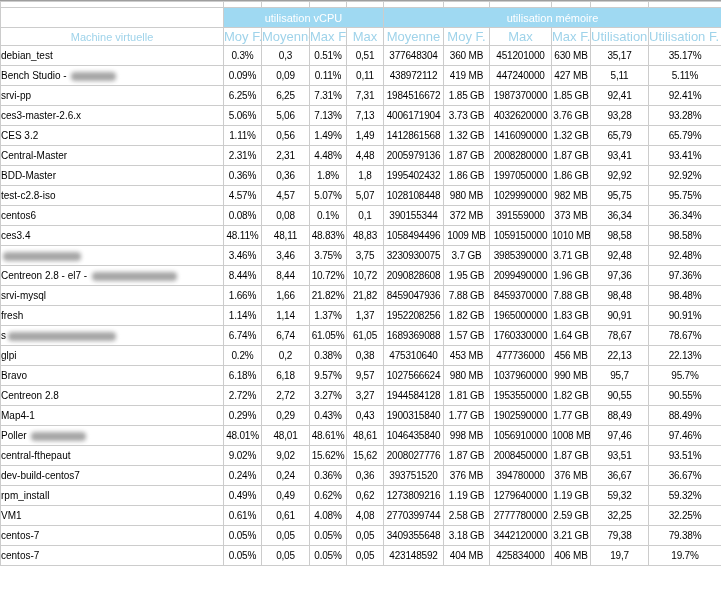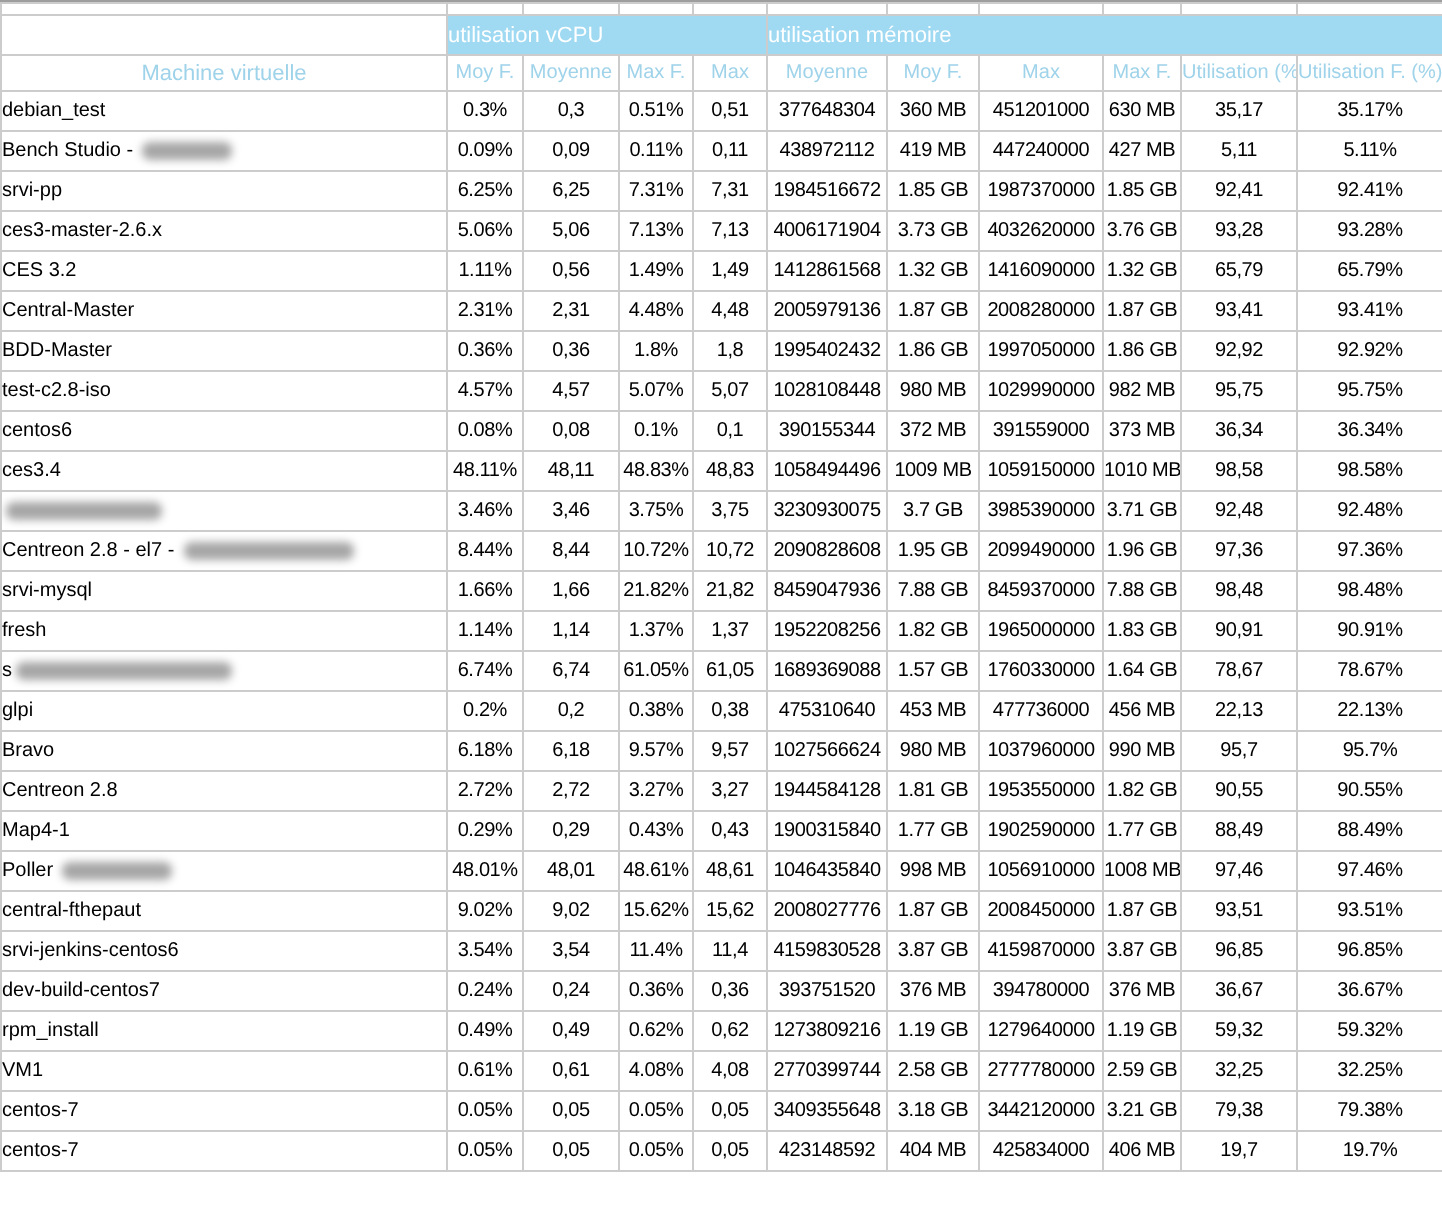--- a/index.html
+++ b/index.html
@@ -22,32 +22,33 @@
     overflow: hidden;
     white-space: nowrap;
   }
   
   tr.top-strip td { height: 5px; border-top: none; background: #ffffff; }
   
   tr.group-row td { height: 19px; }
   td.group-cell {
     background: var(--band, #9fd9f2);
     color: #ffffff;
+    text-align: center;
     font-size: 11px;
     border-color: #ffffff;
     border-bottom-color: #cccccc;
     margin-top: 44px;
   }
   td.group-empty { background: #ffffff; }
   
   tr.colhead-row td {
     height: 17px;
     color: var(--headtext, #9fd3ea);
     text-align: center;
-    font-size: 10px;
+    font-size: 13px;
     background: #ffffff;
   }
   tr.colhead-row td.name-head { font-size: 11px; }
   
   tr.data-row td { height: 19px; background: #ffffff; color: #000000; }
   td.name-cell {
     font-size: 10px;
     text-align: left;
     padding-left: 8px;
   }
@@ -384,33 +385,20 @@
           <td class="num-cell">15.62%</td>
           <td class="num-cell">15,62</td>
           <td class="num-cell">2008027776</td>
           <td class="num-cell">1.87 GB</td>
           <td class="num-cell">2008450000</td>
           <td class="num-cell">1.87 GB</td>
           <td class="num-cell">93,51</td>
           <td class="num-cell">93.51%</td>
         </tr>
         <tr class="data-row">
-          <td class="name-cell">srvi-jenkins-centos6</td>
-          <td class="num-cell">3.54%</td>
-          <td class="num-cell">3,54</td>
-          <td class="num-cell">11.4%</td>
-          <td class="num-cell">11,4</td>
-          <td class="num-cell">4159830528</td>
-          <td class="num-cell">3.87 GB</td>
-          <td class="num-cell">4159870000</td>
-          <td class="num-cell">3.87 GB</td>
-          <td class="num-cell">96,85</td>
-          <td class="num-cell">96.85%</td>
-        </tr>
-        <tr class="data-row">
           <td class="name-cell">dev-build-centos7</td>
           <td class="num-cell">0.24%</td>
           <td class="num-cell">0,24</td>
           <td class="num-cell">0.36%</td>
           <td class="num-cell">0,36</td>
           <td class="num-cell">393751520</td>
           <td class="num-cell">376 MB</td>
           <td class="num-cell">394780000</td>
           <td class="num-cell">376 MB</td>
           <td class="num-cell">36,67</td>

